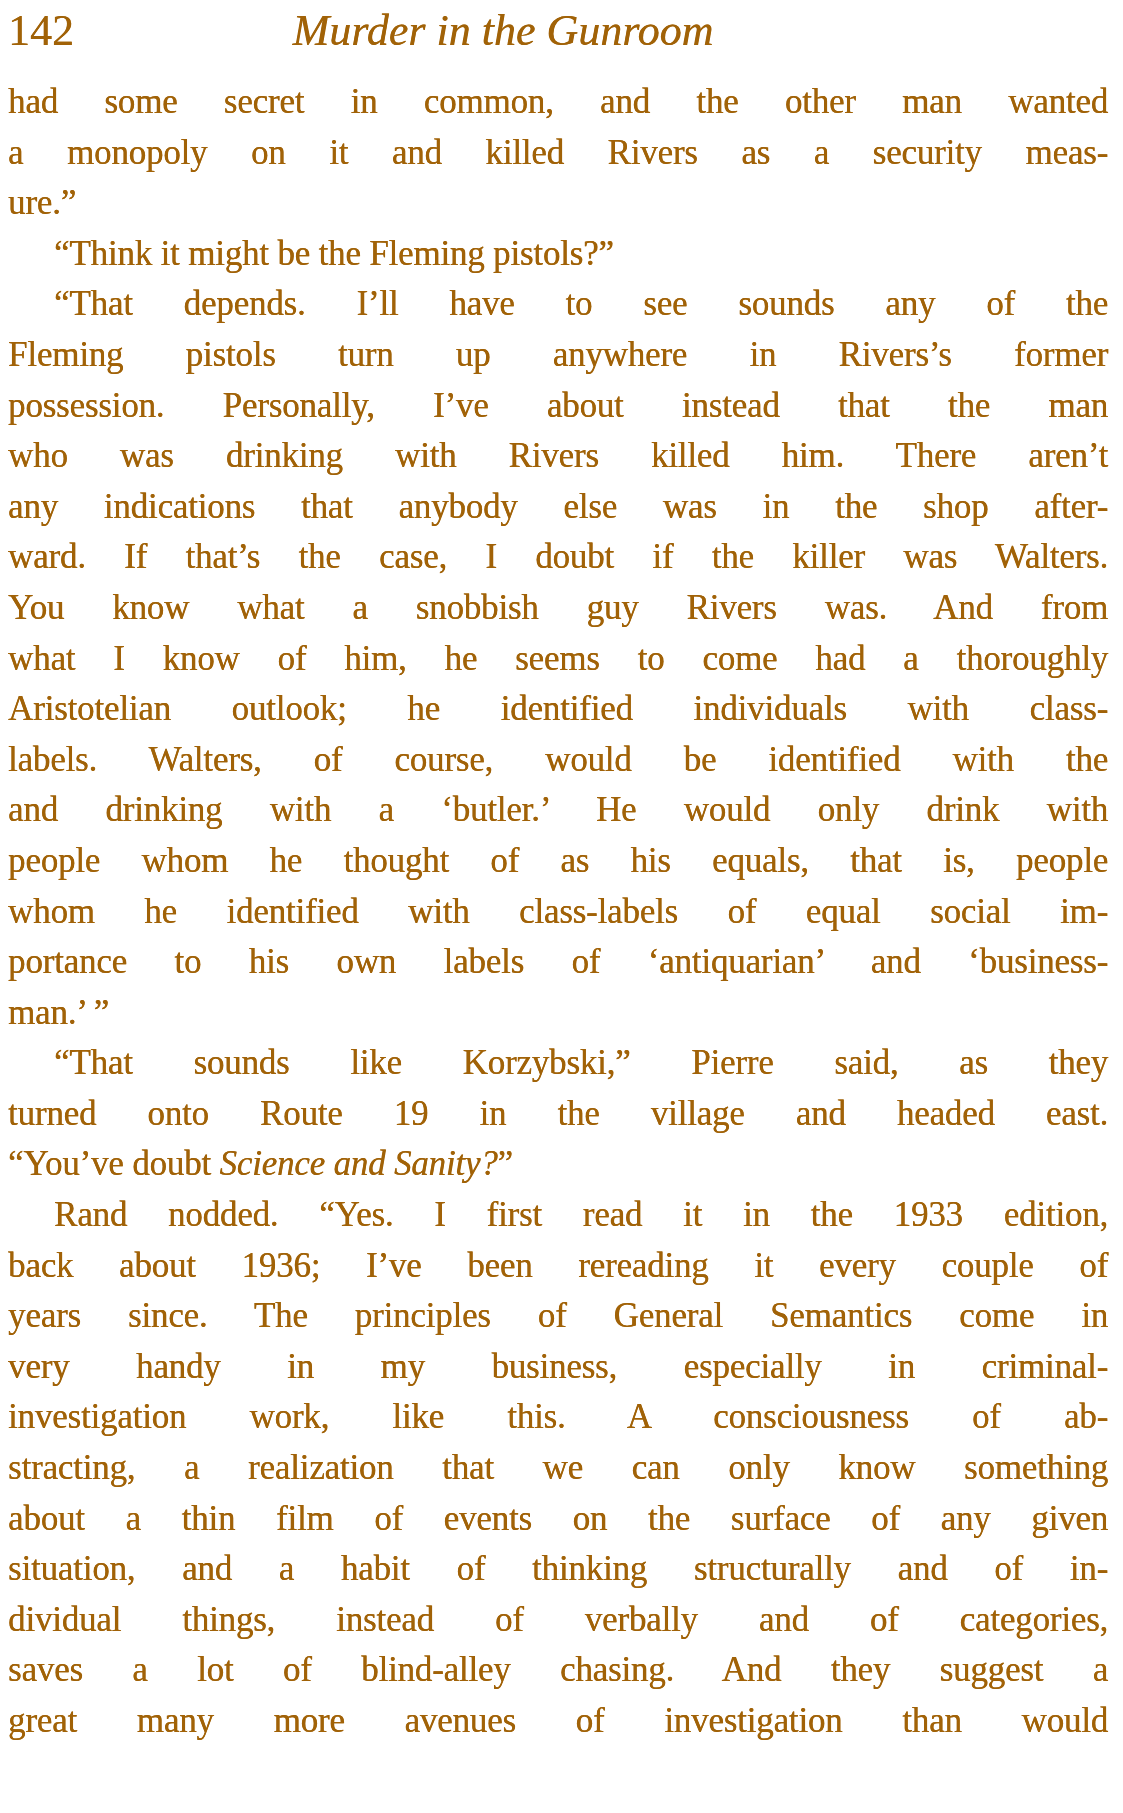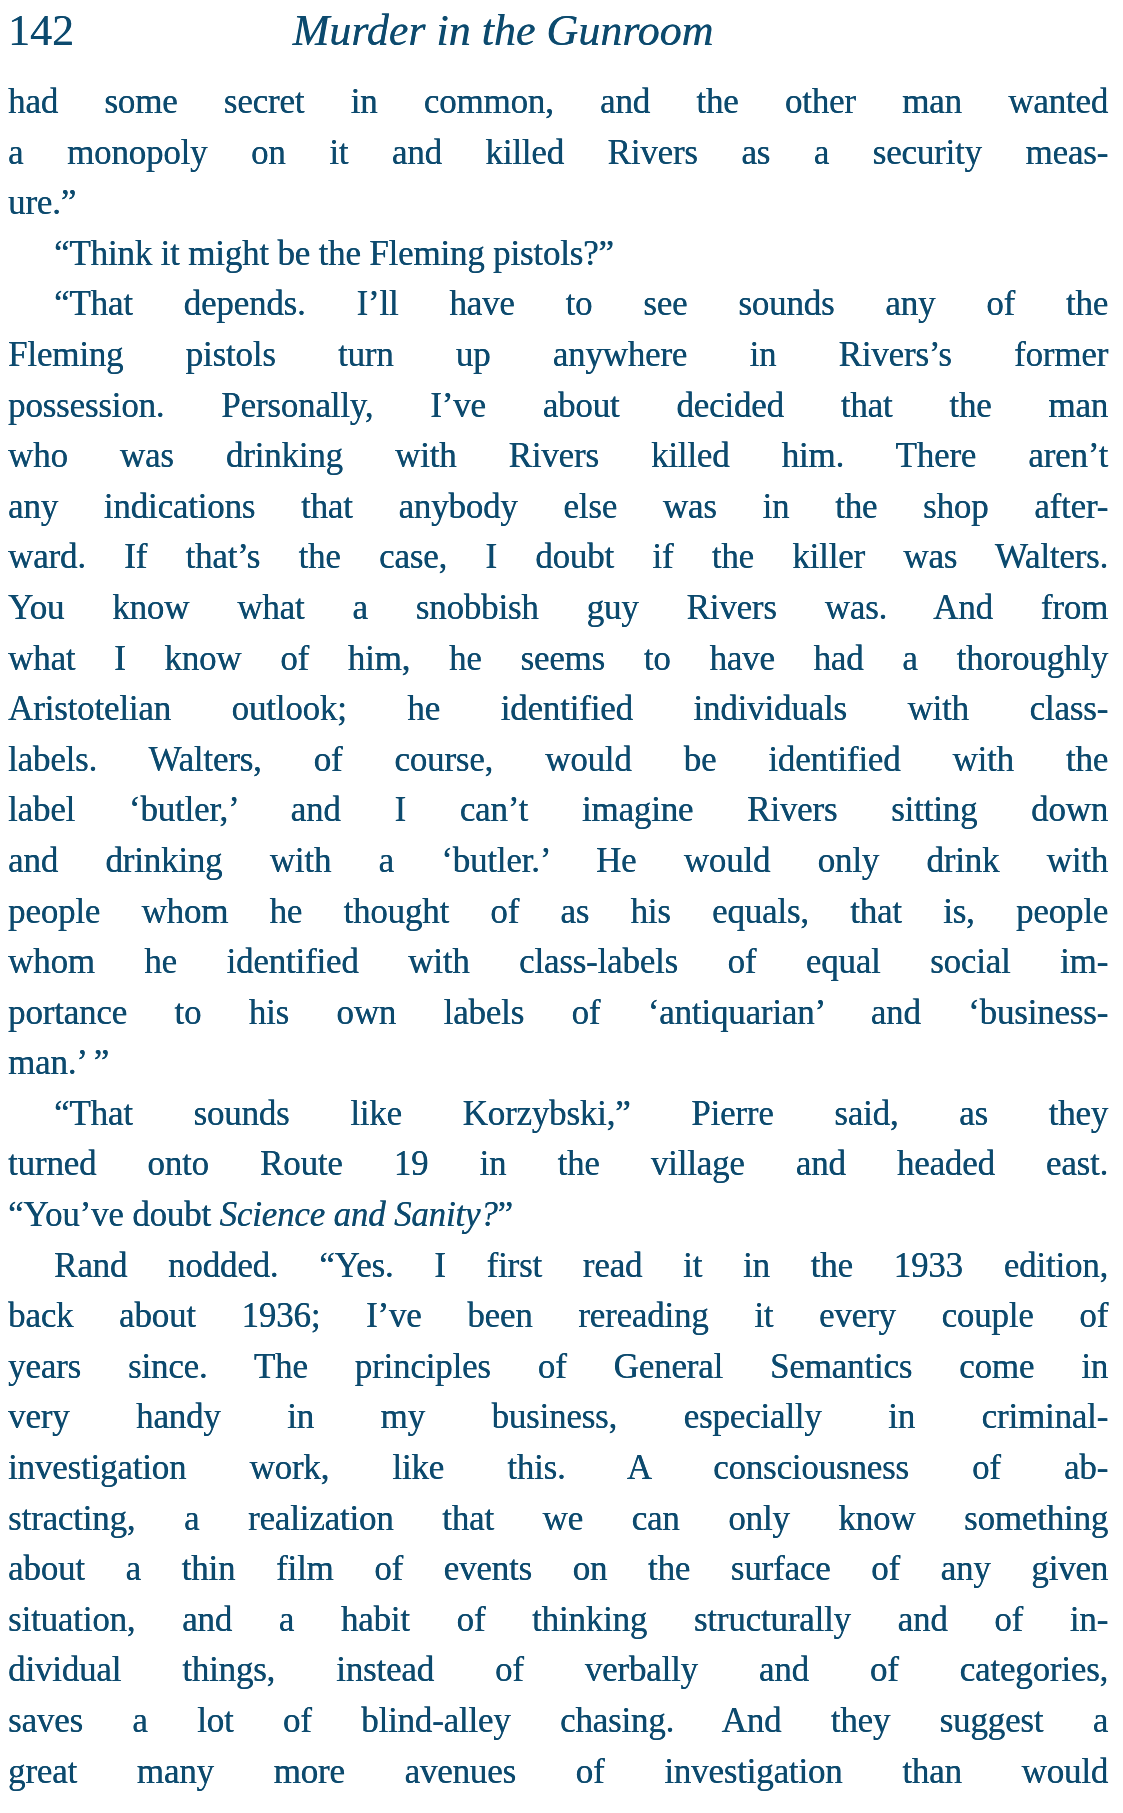--- a/index.html
+++ b/index.html
@@ -6,21 +6,21 @@
     margin: 0;
     padding: 0;
     background: #ffffff;
   }
   .page {
     position: relative;
     width: 1123px;
     height: 1813px;
     box-sizing: border-box;
     background: #ffffff;
-    color: #0c4a6e;
+    color: #a16207;
     font-family: "Liberation Serif", "DejaVu Serif", serif;
     padding: 10px 15px 0 8px;
     overflow: hidden;
     text-shadow: 0.35px 0 0 currentColor; 
   }
   .running-head {
     position: relative;
     height: 42px;
     font-size: 44px;
     line-height: 42px;
@@ -69,29 +69,28 @@
         <div class="line"><span class="">had some secret in common, and the other man wanted</span></div>
         <div class="line"><span class="">a monopoly on it and killed Rivers as a security meas-</span></div>
         <div class="line last"><span class="">ure.”</span></div>
       </div>
       <div class="para indent">
         <div class="line last"><span class="">“Think it might be the Fleming pistols?”</span></div>
       </div>
       <div class="para indent">
         <div class="line"><span class="">“That depends. I’ll have to see sounds any of the</span></div>
         <div class="line"><span class="">Fleming pistols turn up anywhere in Rivers’s former</span></div>
-        <div class="line"><span class="">possession. Personally, I’ve about decided that the man</span></div>
+        <div class="line"><span class="">possession. Personally, I’ve about instead that the man</span></div>
         <div class="line"><span class="">who was drinking with Rivers killed him. There aren’t</span></div>
         <div class="line"><span class="">any indications that anybody else was in the shop after-</span></div>
         <div class="line"><span class="">ward. If that’s the case, I doubt if the killer was Walters.</span></div>
         <div class="line"><span class="">You know what a snobbish guy Rivers was. And from</span></div>
-        <div class="line"><span class="">what I know of him, he seems to have had a thoroughly</span></div>
+        <div class="line"><span class="">what I know of him, he seems to come had a thoroughly</span></div>
         <div class="line"><span class="">Aristotelian outlook; he identified individuals with class-</span></div>
         <div class="line"><span class="">labels. Walters, of course, would be identified with the</span></div>
-        <div class="line"><span class="">label ‘butler,’ and I can’t imagine Rivers sitting down</span></div>
         <div class="line"><span class="">and drinking with a ‘butler.’ He would only drink with</span></div>
         <div class="line"><span class="">people whom he thought of as his equals, that is, people</span></div>
         <div class="line"><span class="">whom he identified with class-labels of equal social im-</span></div>
         <div class="line"><span class="">portance to his own labels of ‘antiquarian’ and ‘business-</span></div>
         <div class="line last"><span class="">man.’ ”</span></div>
       </div>
       <div class="para indent">
         <div class="line"><span class="">“That sounds like Korzybski,” Pierre said, as they</span></div>
         <div class="line"><span class="">turned onto Route 19 in the village and headed east.</span></div>
         <div class="line last"><span class="">“You’ve doubt </span><span class="it">Science and Sanity?</span><span class="">”</span></div>

